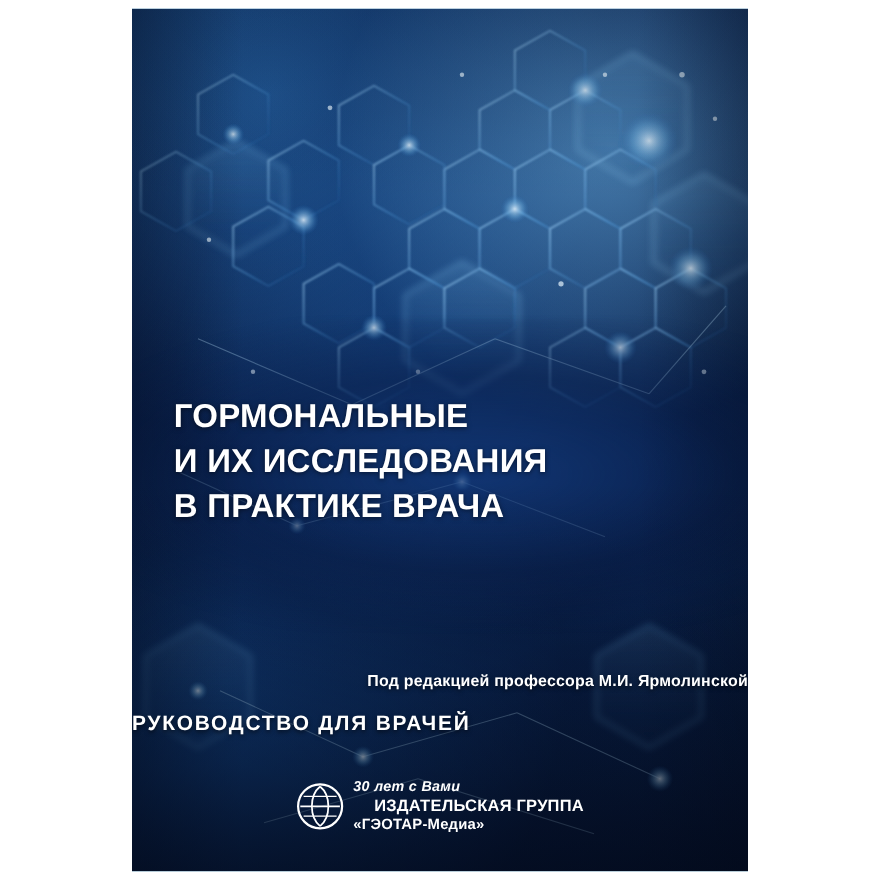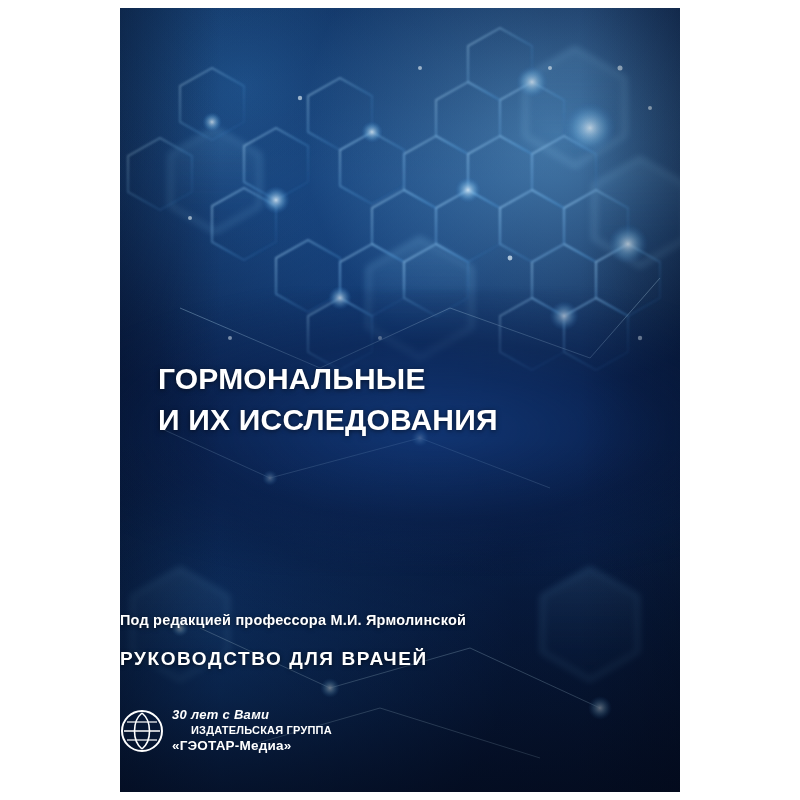--- a/index.html
+++ b/index.html
@@ -85,21 +85,21 @@
     letter-spacing: 0.2px;
     white-space: nowrap;
     text-shadow: 0 1px 5px rgba(0,0,0,0.55);
   }
 
   .editor-line {
     position: absolute;
     left: 0;
     top: 604px;
     width: 560px;
-    text-align: left;
+    text-align: right;
     color: #ffffff;
     font-size: 14.5px;
     font-weight: 700;
     letter-spacing: 0.2px;
     text-shadow: 0 1px 4px rgba(0,0,0,0.6);
   }
 
   .subtitle-line {
     position: absolute;
     left: 0;
@@ -113,20 +113,21 @@
     text-shadow: 0 1px 4px rgba(0,0,0,0.6);
   }
 
   
   .publisher {
     position: absolute;
     left: 0;
     top: 700px;
     width: 560px;
     display: flex;
+    justify-content: center;
     align-items: center;
     gap: 8px;
   }
   .pub-mark {
     width: 44px;
     height: 44px;
     flex: 0 0 auto;
   }
   .pub-text {
     text-align: left;
@@ -134,21 +135,21 @@
     line-height: 1.15;
   }
   .pub-anniv {
     font-size: 13px;
     font-weight: 700;
     font-style: italic;
     letter-spacing: 0.3px;
     white-space: nowrap;
   }
   .pub-group {
-    font-size: 11px;
+    font-size: 15px;
     font-weight: 700;
     letter-spacing: 0.2px;
     white-space: nowrap;
     margin-top: 1px;
     padding-left: 19px;
   }
   .pub-name {
     font-size: 13.5px;
     font-weight: 700;
     letter-spacing: 0.2px;
@@ -286,20 +287,21 @@
         </g>
       </svg>
     </div>
 
     <div class="bg-bloom"></div>
     <div class="bg-vignette"></div>
 
     <div class="title-block">
       <div class="title-line">ГОРМОНАЛЬНЫЕ</div>
       <div class="title-line">И ИХ ИССЛЕДОВАНИЯ</div>
+      <div class="title-line">В ПРАКТИКЕ ВРАЧА</div>
     </div>
 
     <div class="editor-line">Под редакцией профессора М.И. Ярмолинской</div>
 
     <div class="subtitle-line">РУКОВОДСТВО ДЛЯ ВРАЧЕЙ</div>
 
     <div class="publisher">
       <div class="pub-mark">
         <svg viewBox="0 0 44 44" xmlns="http://www.w3.org/2000/svg">
           <circle cx="22" cy="22" r="20" fill="none" stroke="#ffffff" stroke-width="2"></circle>

